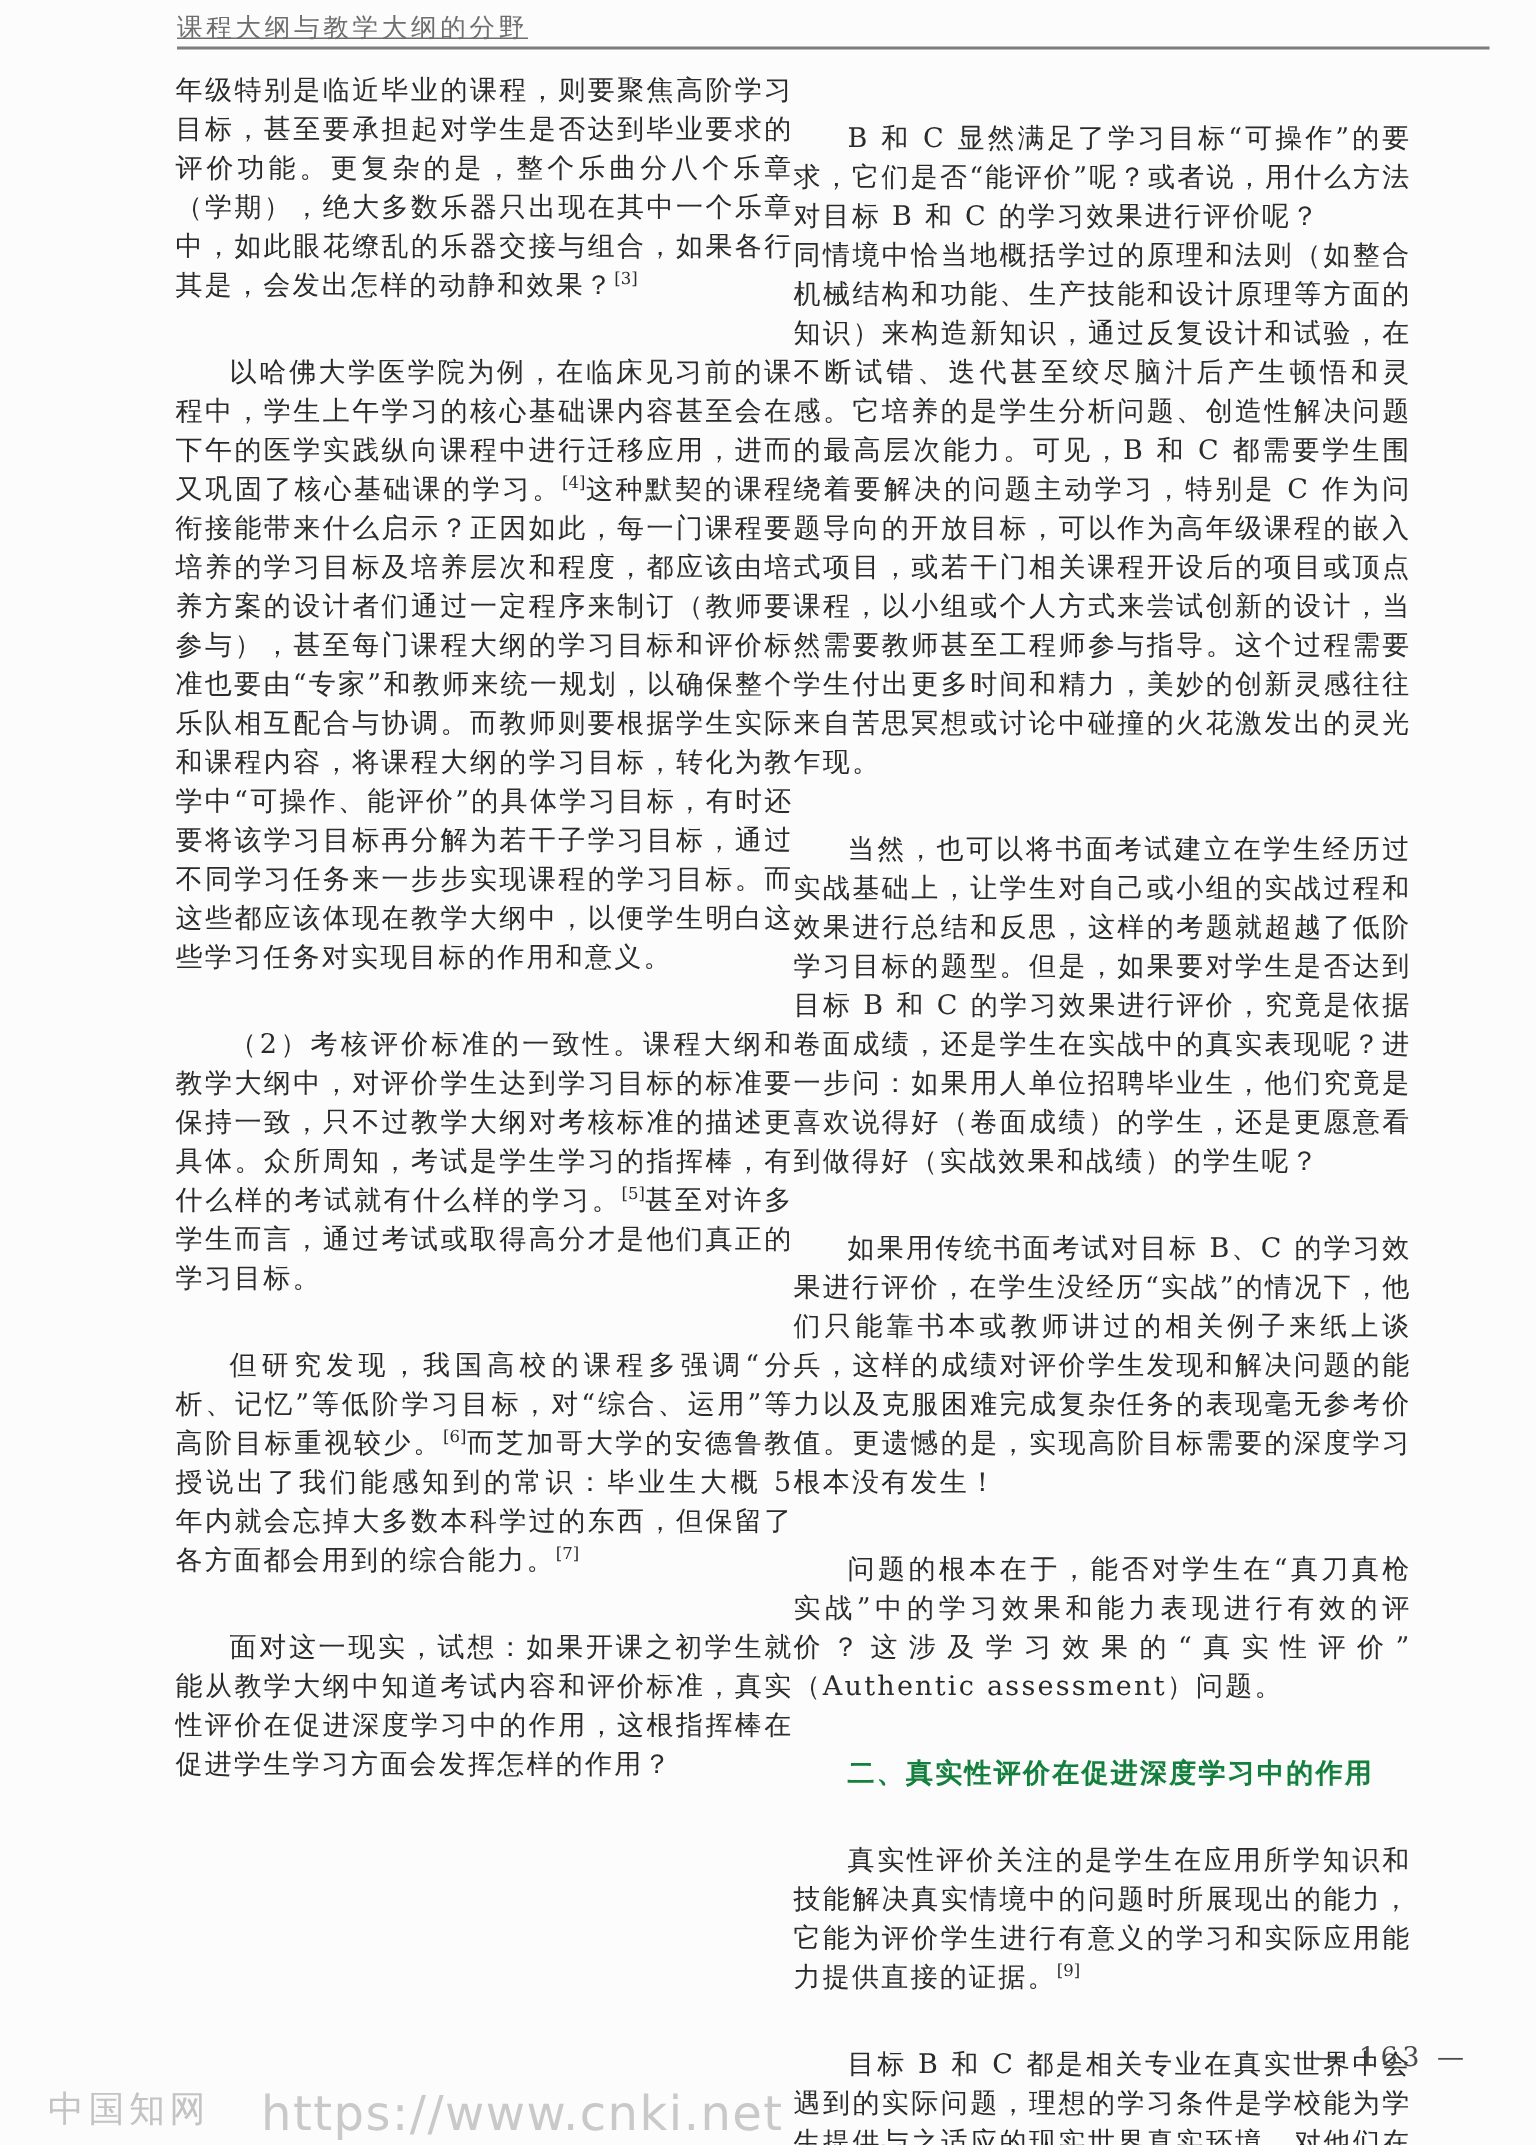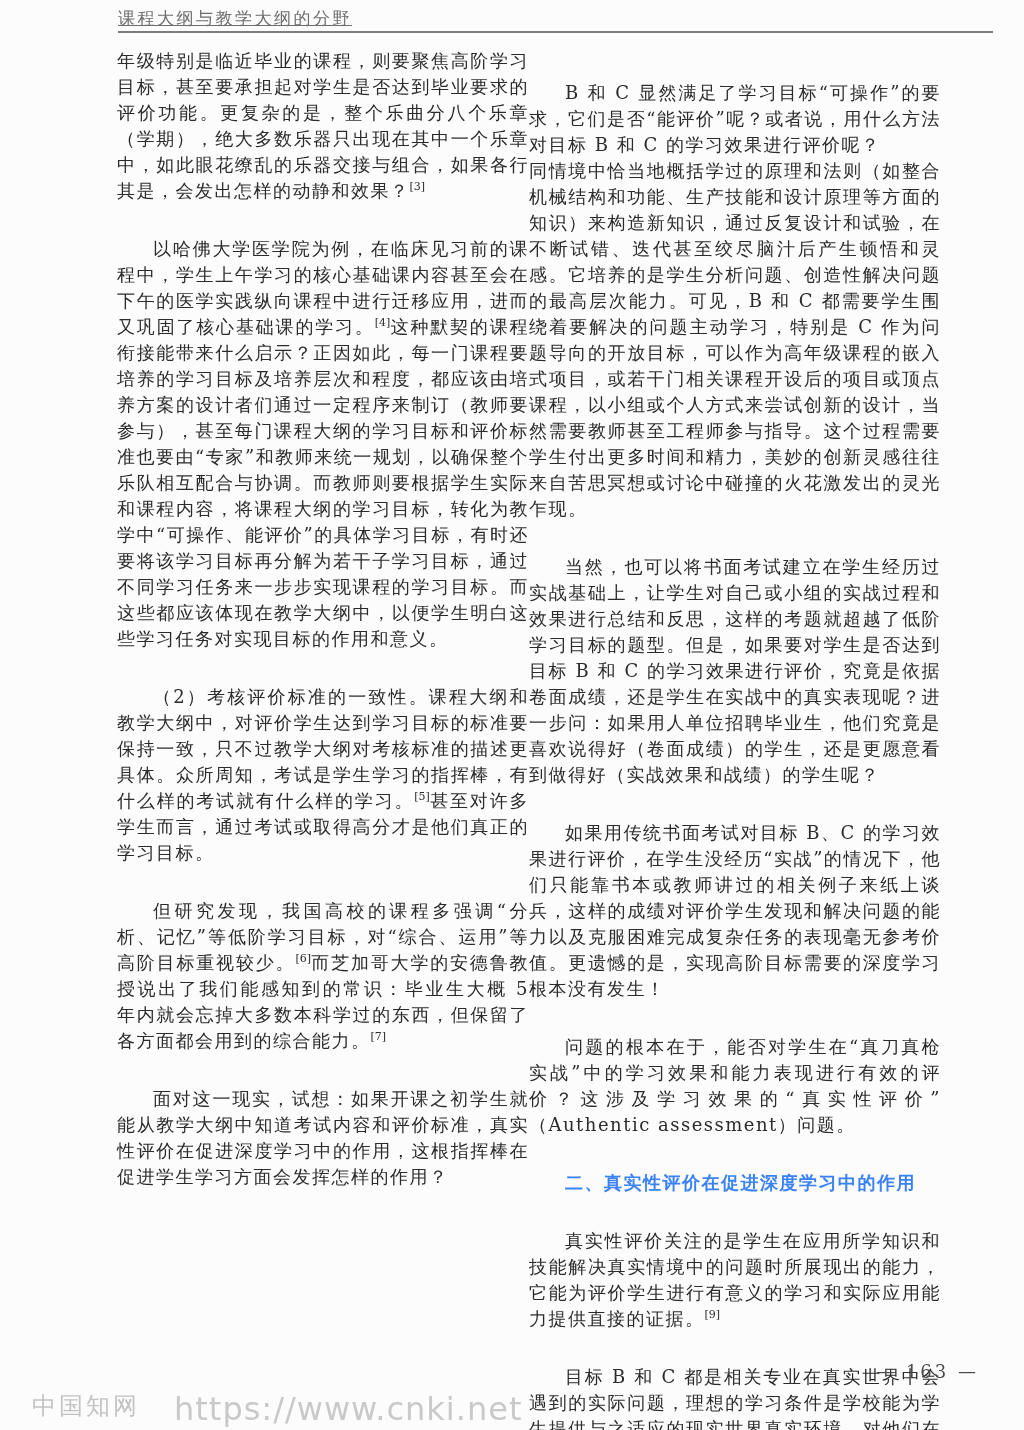--- a/index.html
+++ b/index.html
@@ -32,21 +32,21 @@
     width:412px;
     font-size:18px; line-height:26px;
     letter-spacing:1.5px;
     text-align:justify;
     text-justify:inter-character;
   }
   p.para { margin:0; padding:0; }
   p.indent { text-indent:2em;margin-top:32px; }
   p.heading {
     font-family:"DejaVu Sans", sans-serif;
-    font-weight:700; color:#3b82f6;
+    font-weight:700; color:#15803d;
   }
   sup.ref {
     font-size:11px; letter-spacing:0; line-height:0;
     vertical-align:super;
   }
   .footer {
     position:absolute; left:117px; top:1361px; width:862px;
     text-align:right;
     font-size:18px; color:#4a4a4a; letter-spacing:3px;
     white-space:nowrap;

